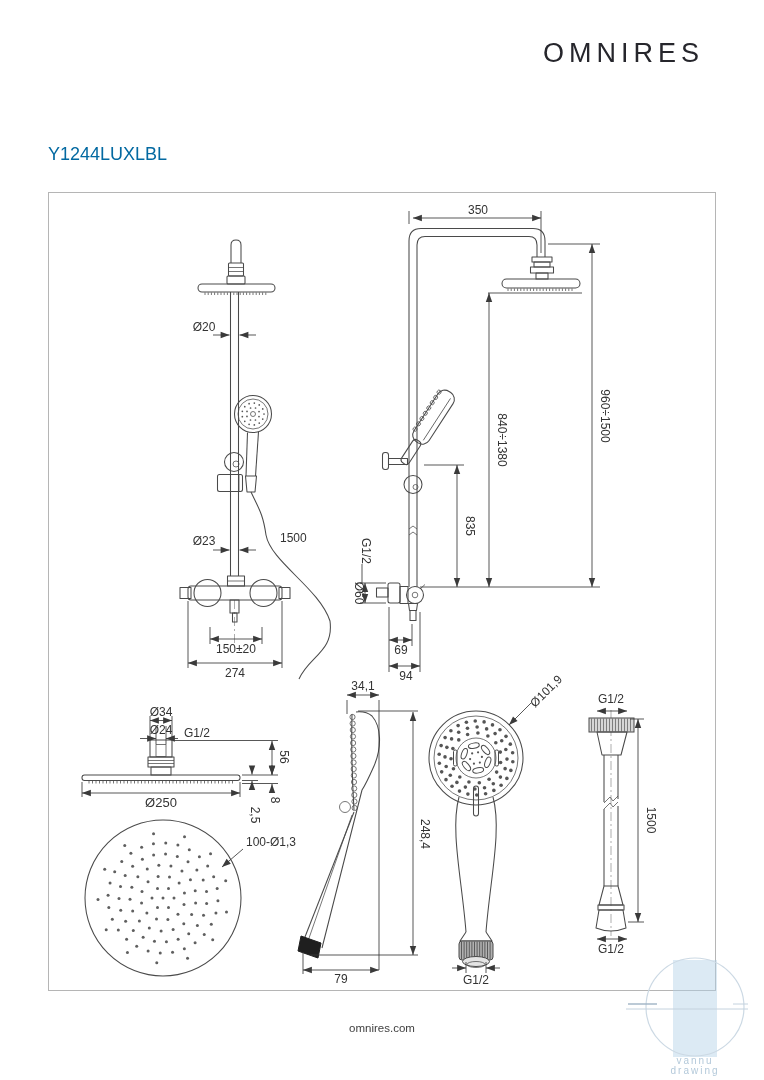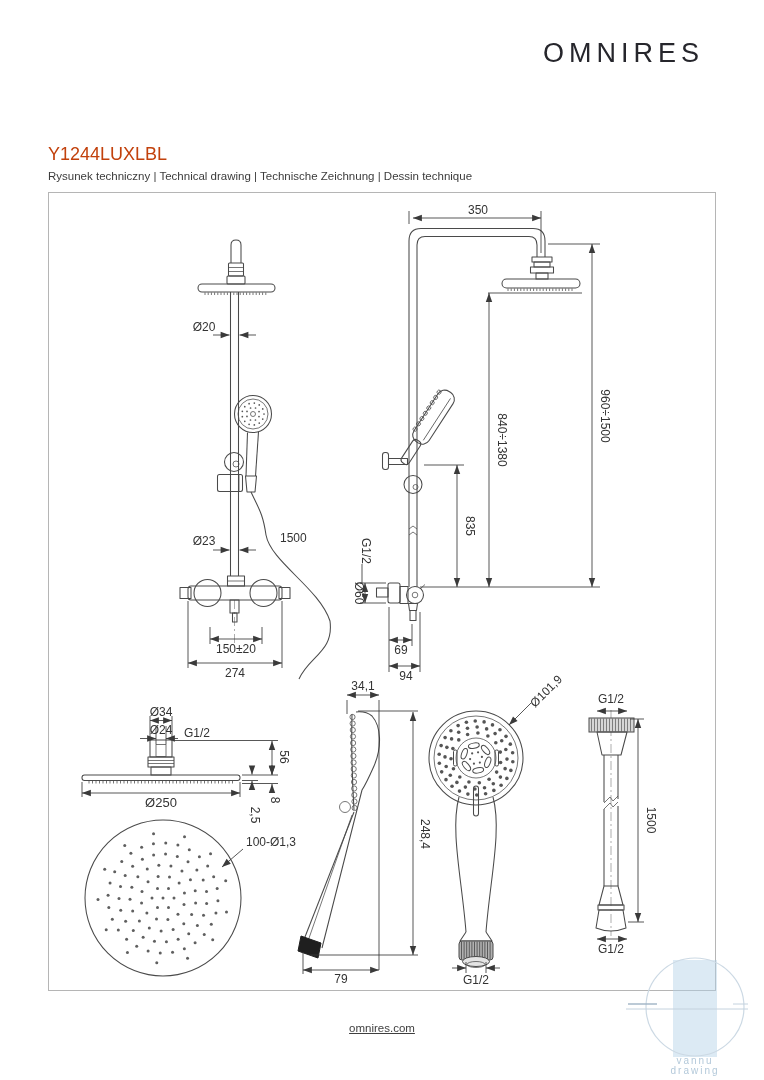--- a/index.html
+++ b/index.html
@@ -1,43 +1,42 @@
 <!DOCTYPE html>
 <html><head>
 <meta charset="utf-8">
 <style>
   html,body{margin:0;padding:0;background:#ffffff;}
   .page{position:relative;width:748px;height:1080px;background:#fff;overflow:hidden;
         font-family:"Liberation Sans",sans-serif;color:#2a2a2a;}
   .logo{position:absolute;top:38px;right:44px;font-size:27px;font-weight:400;
         letter-spacing:5px;color:#26262c;}
-  .title{position:absolute;left:48px;top:144px;font-size:18px;font-weight:500;color:#c2410c;}
+  .title{position:absolute;left:48px;top:144px;font-size:18px;font-weight:500;color:#0369a1;}
   .subtitle{position:absolute;left:48px;top:170px;font-size:11.5px;color:#3c3c3c;}
   .frame{position:absolute;left:48px;top:192px;width:668px;height:799px;
          border:1px solid #b5b5b5;box-sizing:border-box;}
   .footer{position:absolute;left:0;top:1022px;width:764px;text-align:center;
-          font-size:11.5px;color:#3f3f3f;text-decoration:underline;}
+          font-size:11.5px;color:#3f3f3f;}
   .wm-text{position:absolute;left:660px;top:1056px;width:70px;text-align:center;
            font-size:10px;letter-spacing:2px;line-height:10px;color:#b3c9da;}
   svg.overlay{position:absolute;left:0;top:0;}
   .thin{stroke:#4a4a4a;stroke-width:1.05;fill:none;stroke-linejoin:round;}
   .fine{stroke:#4a4a4a;stroke-width:0.75;fill:none;}
   .dim{stroke:#3a3a3a;stroke-width:0.85;fill:none;}
   .ctr{stroke:#8a8a8a;stroke-width:0.7;stroke-dasharray:9 3 2 3;fill:none;}
   text.dt{font:12px "Liberation Sans",sans-serif;fill:#333;}
   text.dtb{font:13px "Liberation Sans",sans-serif;fill:#333;}
 </style>
 </head>
 <body>
 
 <div class="page">
 
   <div class="logo">OMNIRES</div>
   <div class="title">Y1244LUXLBL</div>
-  <div class="subtitle">Rysunek techniczny | Technical drawing | Technische Zeichnung | Dessin technique</div>
 
   <div class="frame"></div>
 
   <svg class="overlay" width="764" height="1080" viewBox="0 0 764 1080">
     <defs>
       <marker id="arw" markerWidth="11" markerHeight="9" refX="9.4" refY="4" orient="auto-start-reverse" markerUnits="userSpaceOnUse">
         <path d="M0.5,0.8 L9.5,4 L0.5,7.2 Z" fill="#3a3a3a"></path>
       </marker>
     </defs>
 

